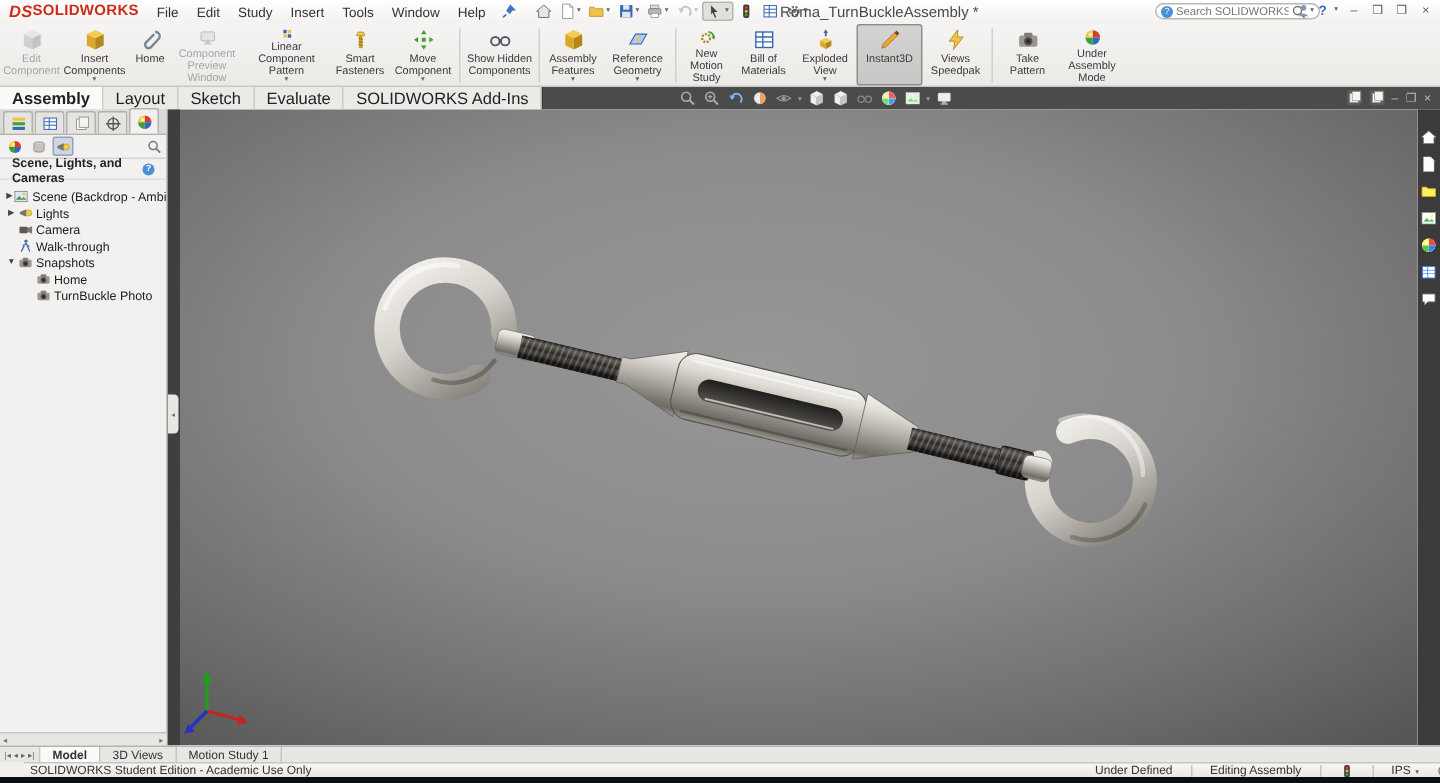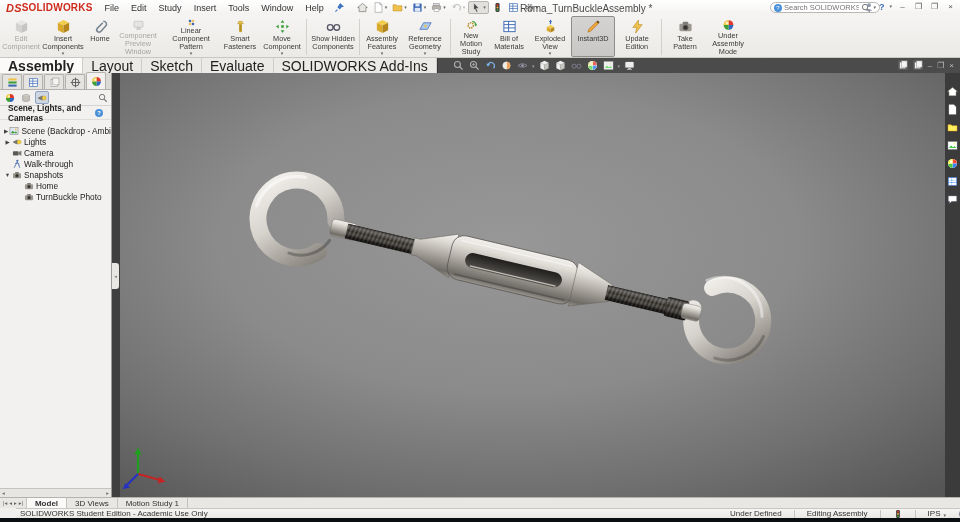--- a/index.html
+++ b/index.html
@@ -29,21 +29,21 @@
   #ribbon{left:0;top:15px;width:960px;height:43px;background:linear-gradient(#f5f4f2,#ebeae7);border-bottom:1px solid #c9c7c4;display:flex;align-items:stretch;padding:1px 0 0 2px}
   .rb{display:flex;flex-direction:column;align-items:center;justify-content:flex-start;padding-top:2px;border-radius:2px;border:1px solid transparent}
   .rb .lb{font-size:7.3px;line-height:8px;text-align:center;color:#3a3a3a;margin-top:1px}
   .rb .crt{margin-top:0}
   .rb.dis{opacity:.42;filter:grayscale(1)}
   .rb.pressed{background:linear-gradient(#d4d3d1,#c8c7c5);border:1px solid #8f8d8a}
   .rdiv{width:1px;background:#d2d0cd;margin:3px 2px 2px}
   
   #tabrow{left:0;top:58px;width:960px;height:15px;background:#4b4b4b}
   #ctabs{position:absolute;left:0;top:0;height:15px;background:#ebeae7;display:flex;border-right:1px solid #3a3a3a}
-  .ct{font-size:14px;padding:1px 8px 0;color:#222;border-right:1px solid #cfcdc9;display:flex;align-items:center}
+  .ct{font-size:11px;padding:1px 8px 0;color:#222;border-right:1px solid #cfcdc9;display:flex;align-items:center}
   .ct.active{background:#fbfaf8;font-weight:bold}
   #hud{position:absolute;left:452px;top:1px;display:flex;gap:3px;align-items:center}
   .hb{width:13px;height:13px;display:flex;align-items:center;justify-content:center;border-radius:2px}
   .hb svg{filter:grayscale(.25) brightness(1.55);opacity:.9}
   .hcrt{color:#9a9a9a;font-size:5px}
   #vwin{position:absolute;right:6px;top:2px;display:flex;gap:5px;align-items:center;color:#bdbdbd;font-size:8px}
   .vwb{width:10px;height:10px;display:flex;align-items:center;justify-content:center;background:#5a5a5a;border-radius:1px}
   
   #main{left:0;top:73px;width:960px;height:424px;display:flex}
   
@@ -471,21 +471,21 @@
   <div class="rb pressed" style="width:44px">
       <svg class="i i16">
         <use href="#s-pencil3d"></use>
       </svg>
       <span class="lb">Instant3D</span>
     </div>
   <div class="rb" style="width:44px">
       <svg class="i i16">
         <use href="#s-speedpak"></use>
       </svg>
-      <span class="lb">Update Edition</span>
+      <span class="lb">Views Speedpak</span>
     </div>
   <div class="rdiv"></div>
   <div class="rb" style="width:42px">
       <svg class="i i16">
         <use href="#s-cam"></use>
       </svg>
       <span class="lb">Take Pattern</span>
     </div>
   <div class="rb" style="width:44px">
       <svg class="i i16">

